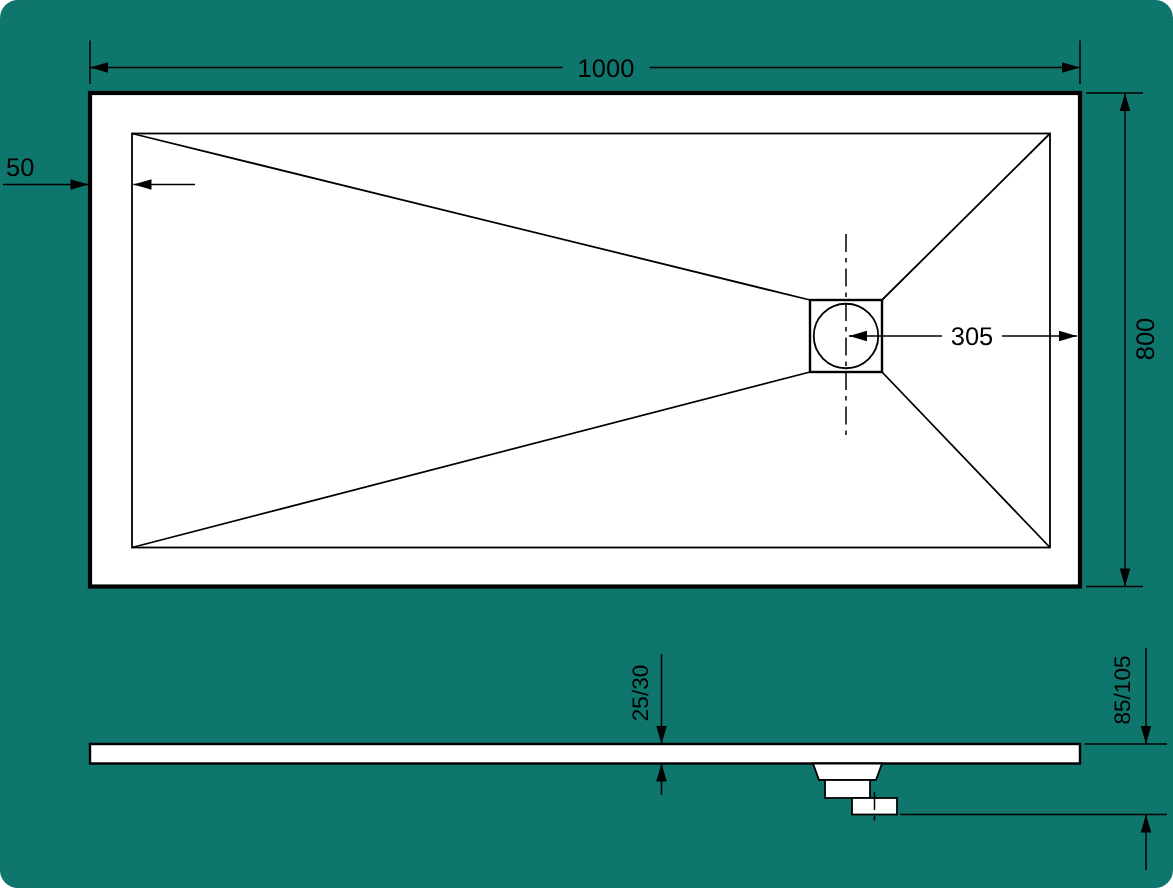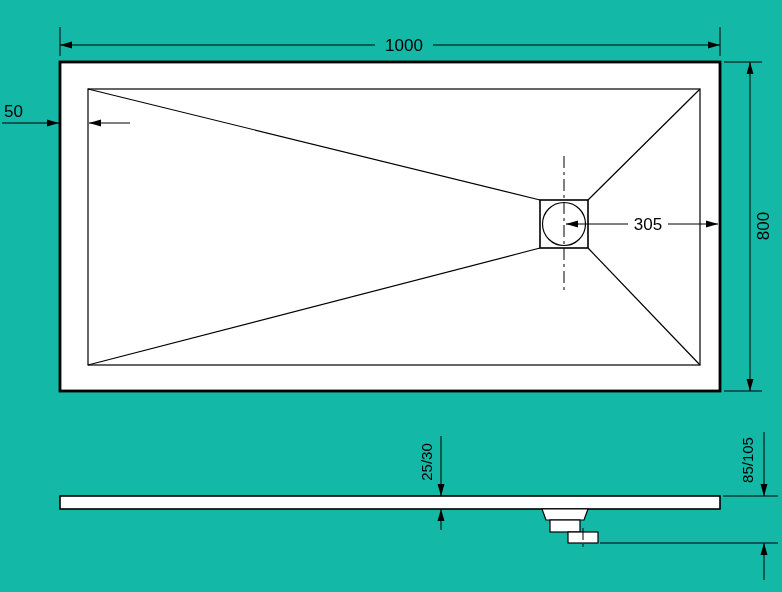--- a/index.html
+++ b/index.html
@@ -1,17 +1,17 @@
 <!DOCTYPE html>
 <html><head>
 <meta charset="utf-8">
 <style>
   html,body{margin:0;padding:0;background:#ffffff;}
-  .stage{position:relative;width:782px;height:592px;background:#14b8a6;overflow:hidden;
-         font-family:"Liberation Sans", sans-serif;}
+  .stage{position:relative;width:782px;height:592px;background:#0f766e;overflow:hidden;
+         font-family:"Liberation Sans", sans-serif;border-radius:12px;}
   svg{position:absolute;left:0;top:0;}
   .thick{stroke:#000;stroke-width:2.8;fill:none;}
   .medium{stroke:#000;stroke-width:1.6;fill:none;}
   .thin{stroke:#000;stroke-width:1.2;fill:none;}
   .dim{stroke:#000;stroke-width:1;fill:none;}
   .center{stroke:#000;stroke-width:1;fill:none;stroke-dasharray:12 4 3 4;}
   .arrow{fill:#000;stroke:none;}
   .white-fill{fill:#fff;}
   text{fill:#000;font-family:"Liberation Sans", sans-serif;font-size:17px;}
   text.small{font-size:15px;}

